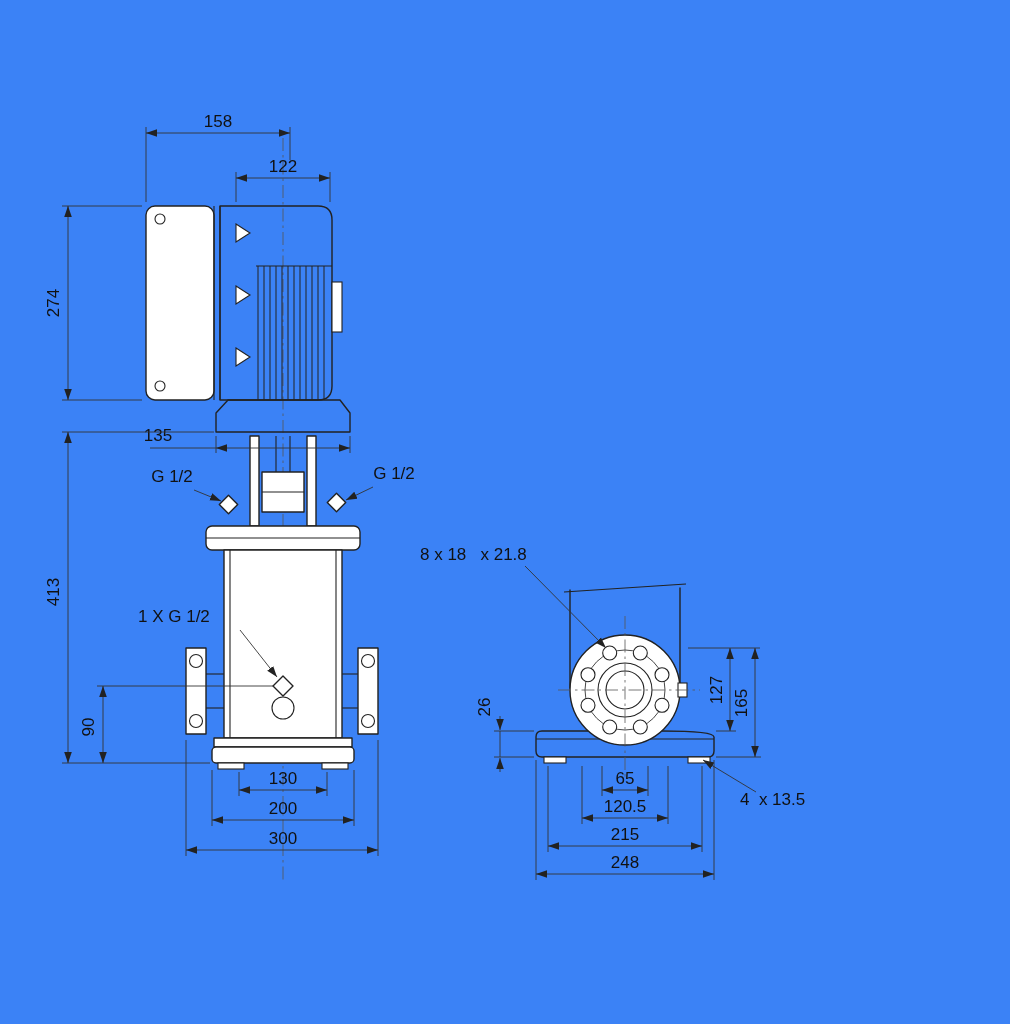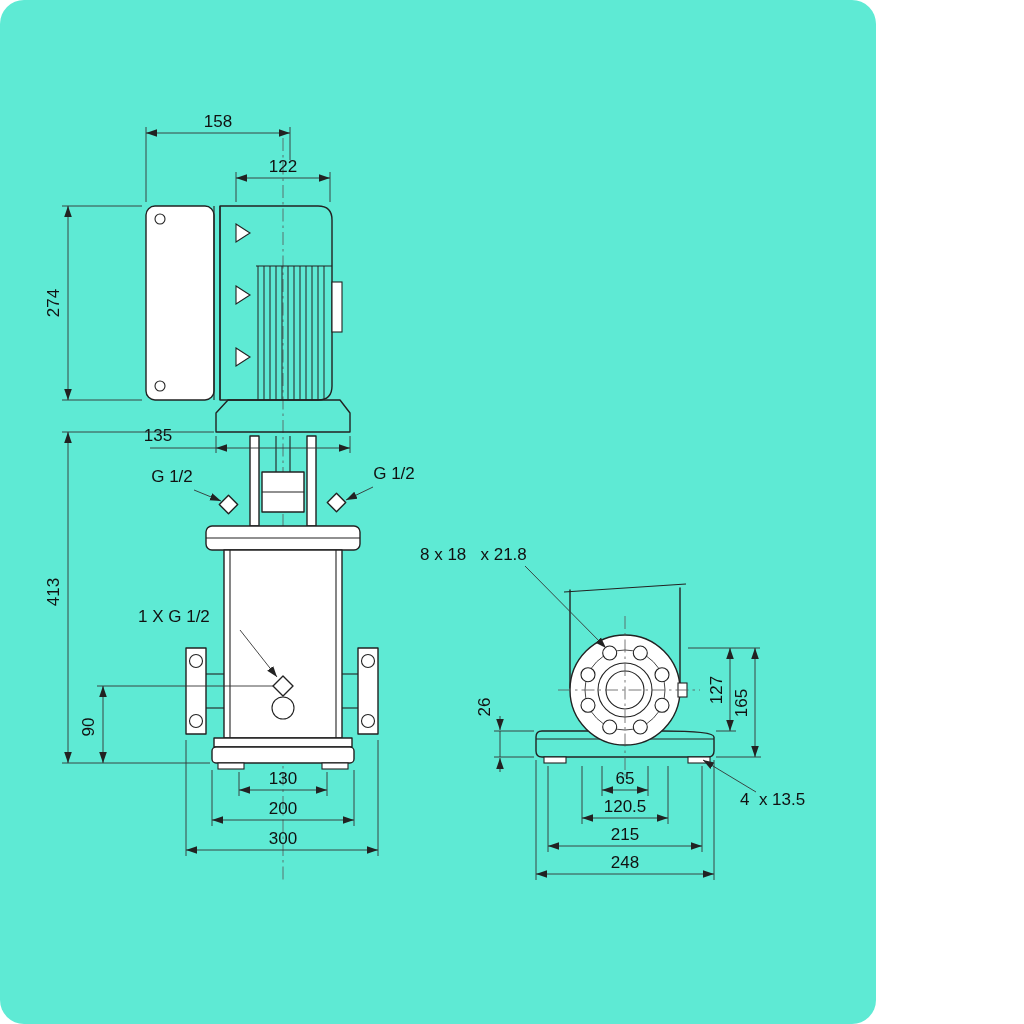--- a/index.html
+++ b/index.html
@@ -1,16 +1,16 @@
 <!DOCTYPE html>
 <html><head>
 <meta charset="utf-8">
 <style>
   html,body{margin:0;padding:0;background:#fff;}
-  .stage{width:876px;height:1024px;position:relative;background:#5eead4;border-radius:24px;}
+  .stage{width:1010px;height:1024px;position:relative;background:#3b82f6;}
   svg{display:block;}
   .obj{stroke:#222;stroke-width:1.4;fill:none;stroke-linejoin:round;stroke-linecap:round;}
   .obj2{stroke:#222;stroke-width:1.1;fill:none;}
   .fill{fill:#fff;}
   .thin{stroke:#333;stroke-width:.9;fill:none;}
   .dim{stroke:#333;stroke-width:.9;fill:none;}
   .cl{stroke:#555;stroke-width:.8;fill:none;stroke-dasharray:13 4 2.5 4;}
   .fin{stroke:#222;stroke-width:1;fill:none;}
   text{font-family:"Liberation Sans","DejaVu Sans",sans-serif;font-size:17px;fill:#111;text-anchor:middle;}
   .ta-s{text-anchor:start;}

